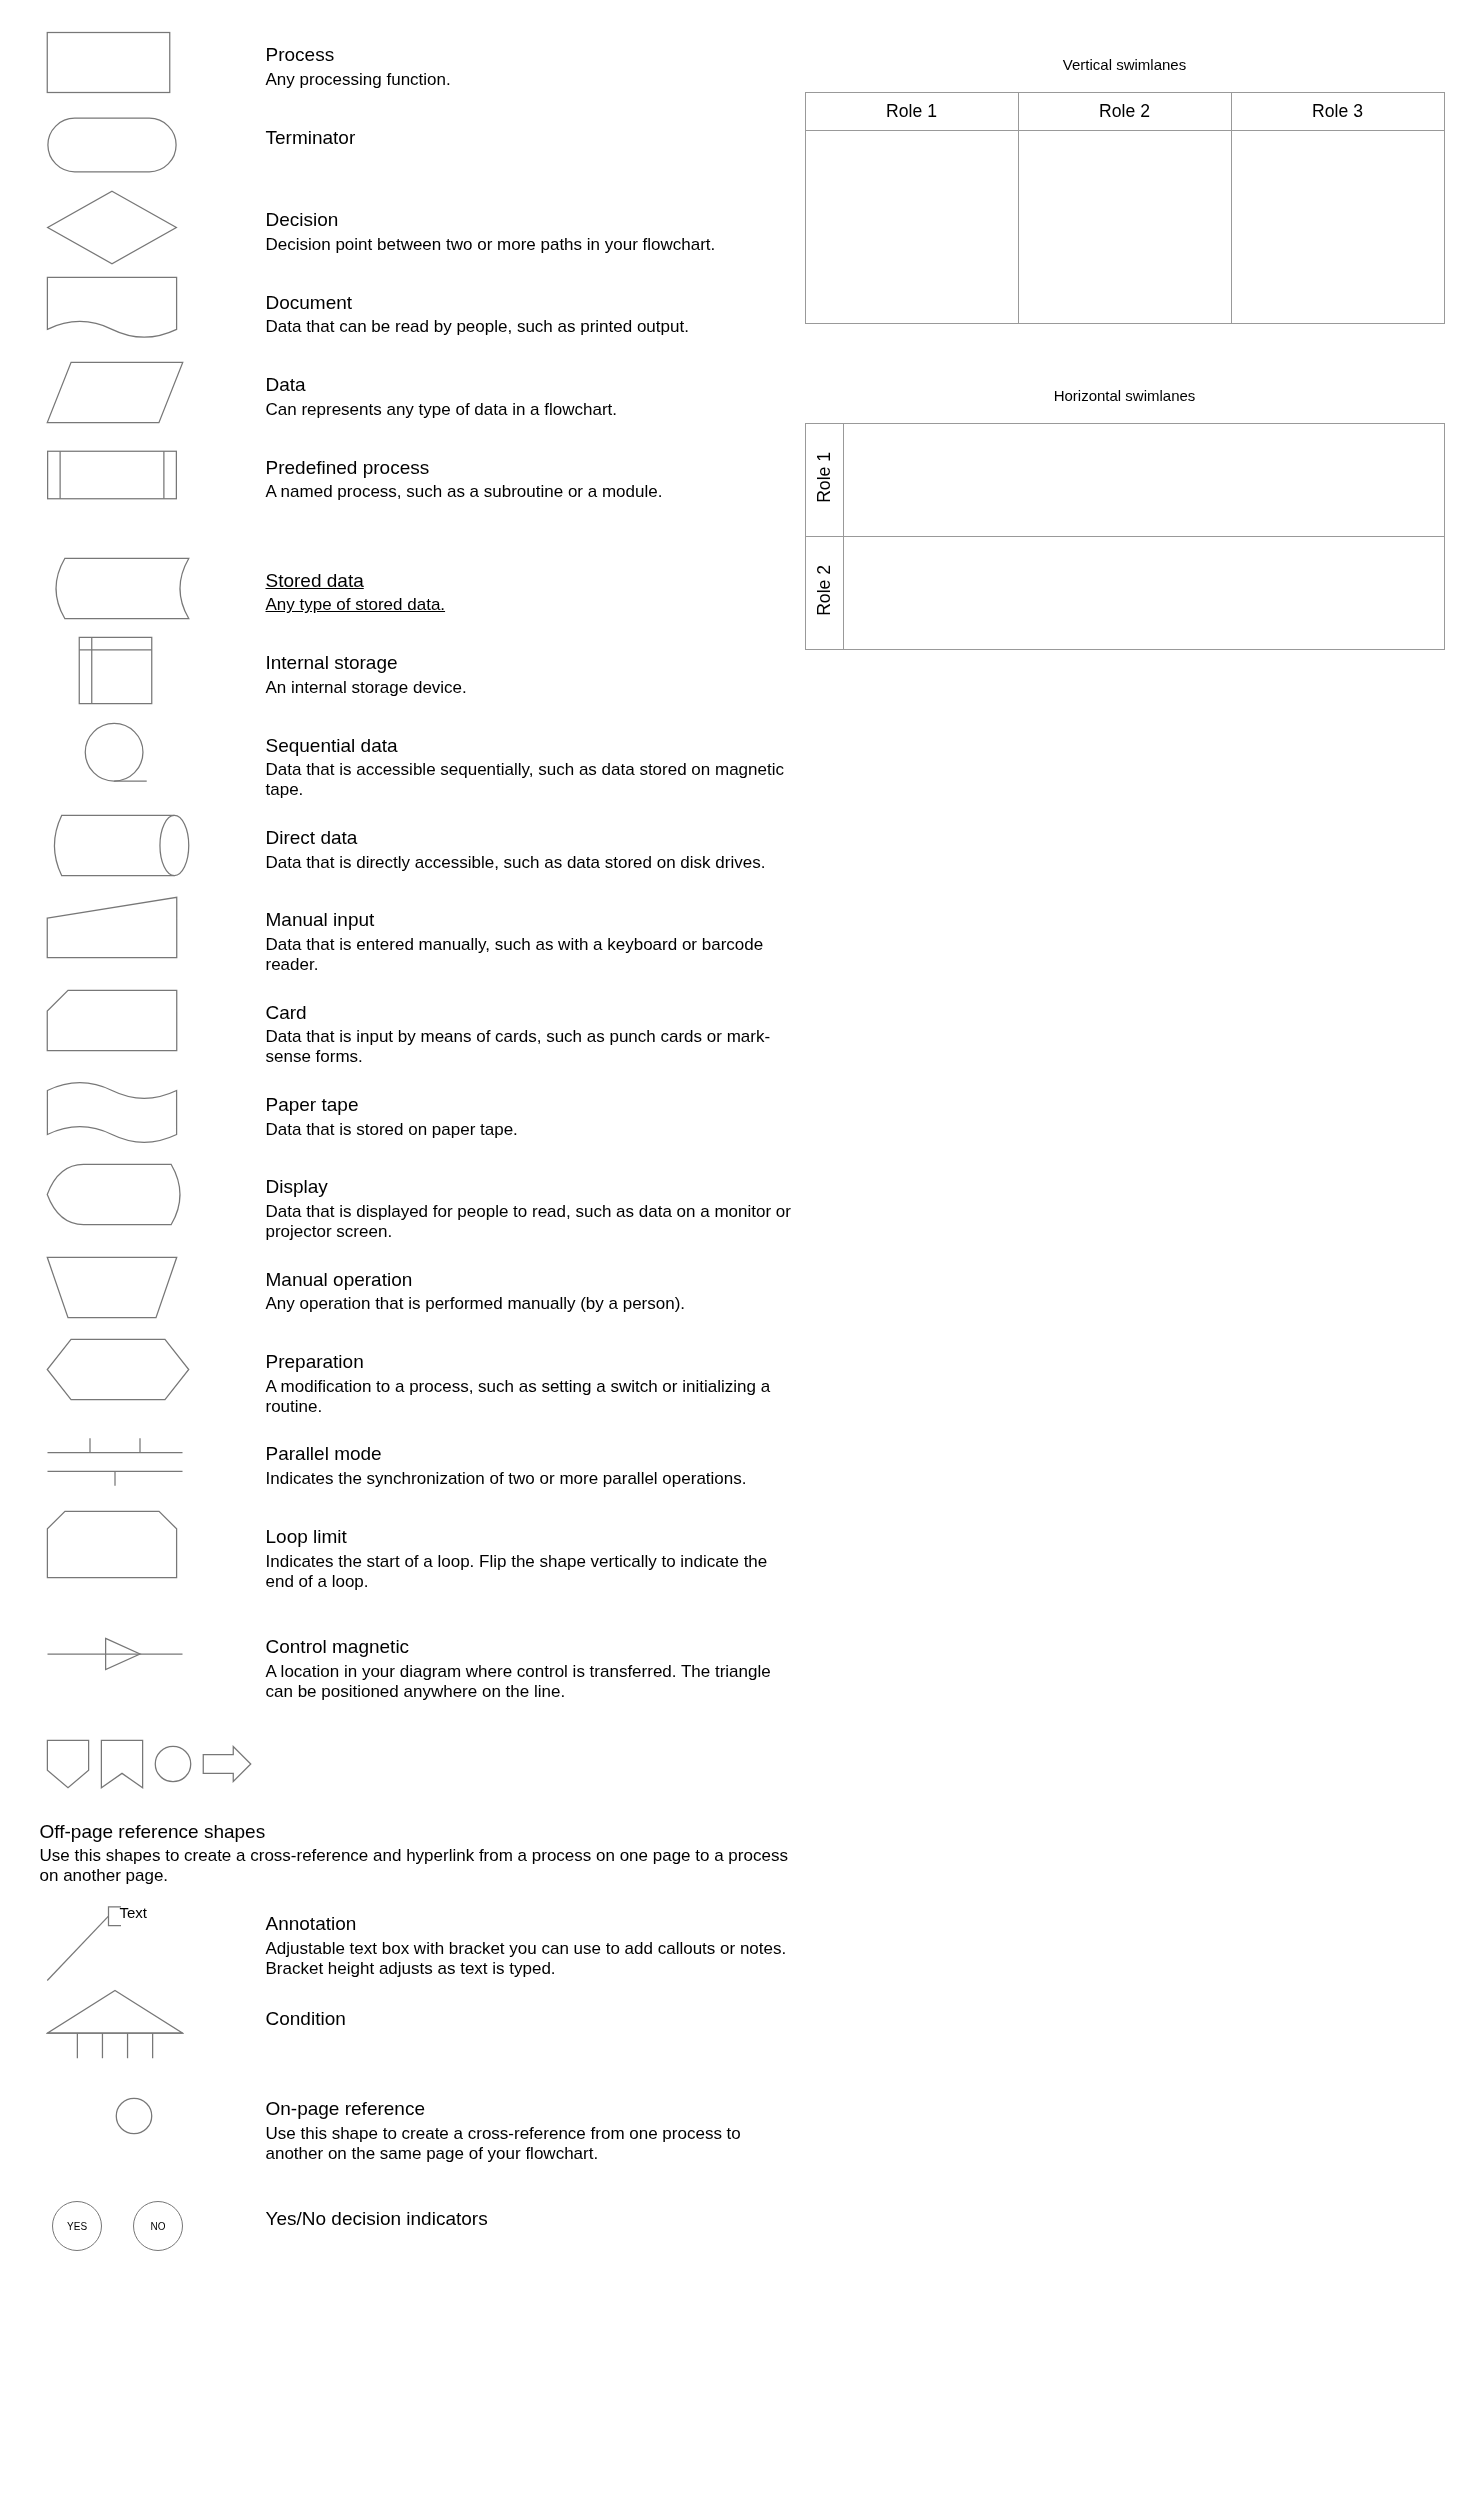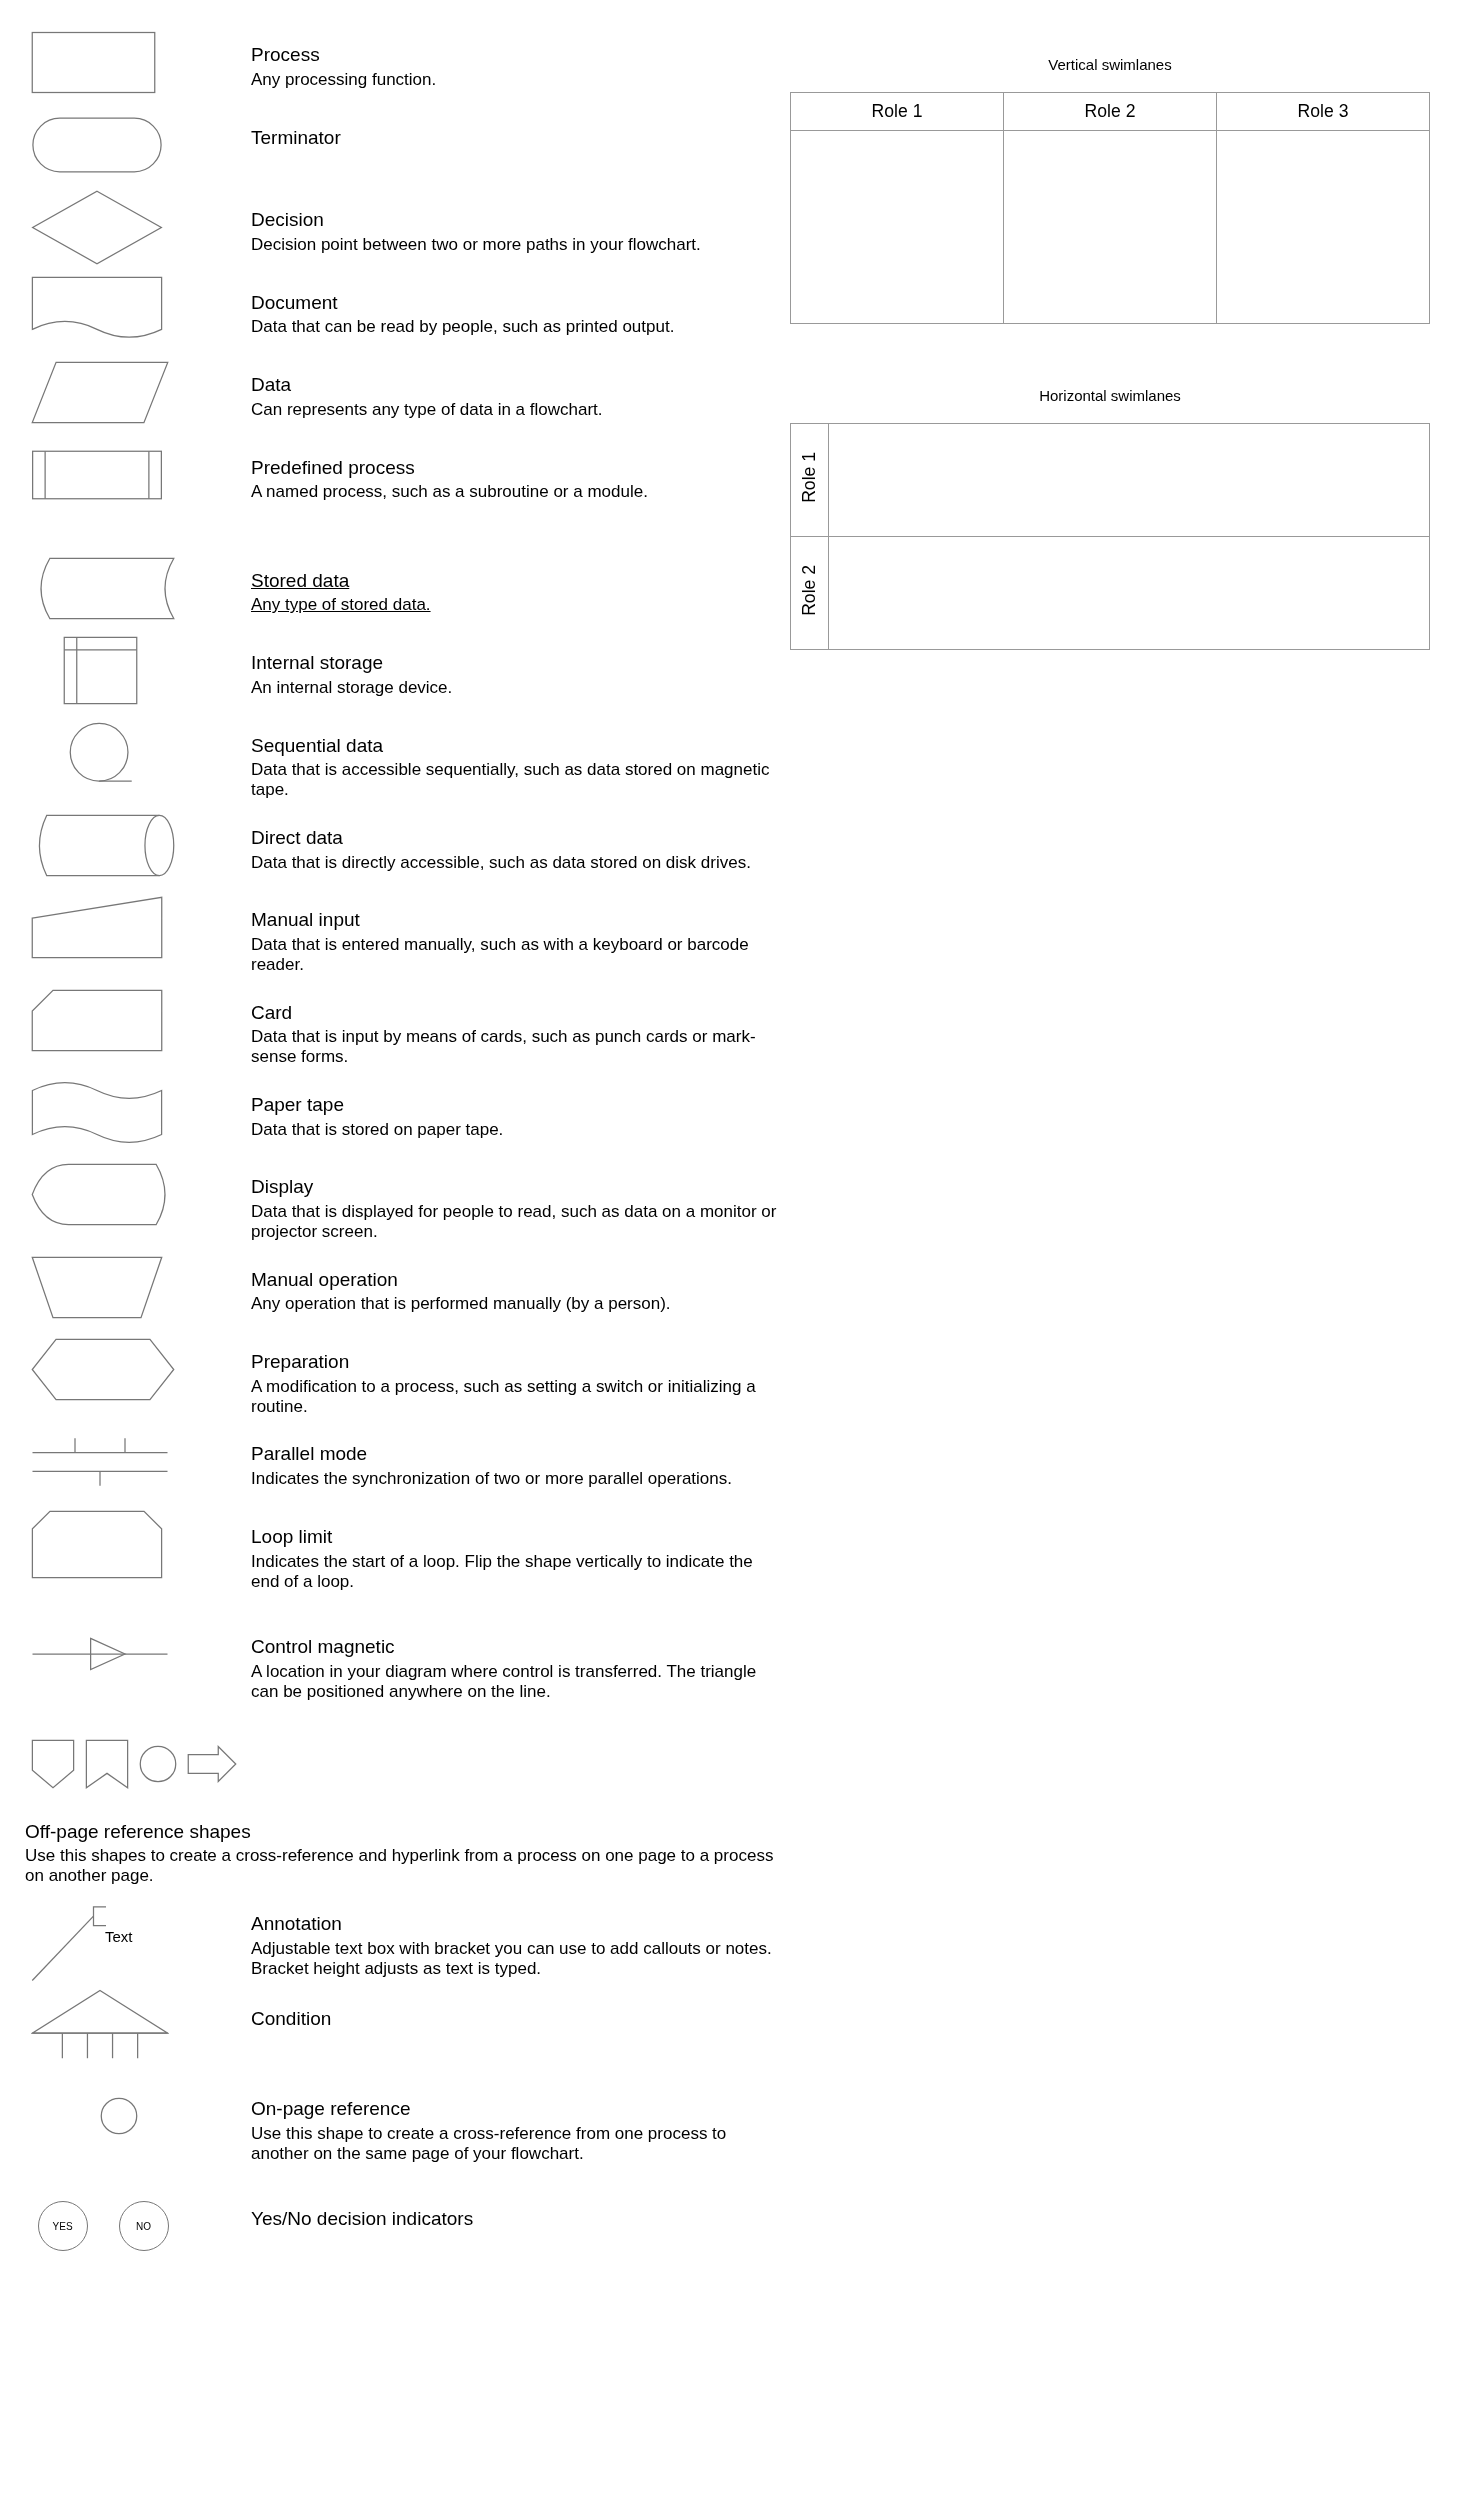--- a/index.html
+++ b/index.html
@@ -7,20 +7,21 @@
       font-family: Arial, Helvetica, sans-serif;
       font-size: 17.6px;
       color: #000;
       background: #fff;
       padding: 25px 25px 25px 25px;
       width: 1484px;
     }
     .container {
       display: flex;
       gap: 12px;
+      justify-content: center;
     }
     .left-col {
       width: 753px;
     }
     .right-col {
       width: 640px;
       padding-top: 31px;
     }
     .row {
       display: flex;
@@ -382,21 +383,21 @@
         <div class="desc">Use this shapes to create a cross-reference and hyperlink from a process on one page to a process on another page.</div>
       </div>
     </div>
 
     <div class="row">
       <div class="shape-cell" style="position:relative;">
         <svg width="125" height="88" viewBox="0 0 200 140">
             <path d="M120,20 L100,20 L100,50 L120,50"></path>
             <line x1="100" y1="35" x2="2" y2="138"></line>
           </svg>
-        <span class="annotation-text" style="left:80px;top:34px;">Text</span>
+        <span class="annotation-text" style="left:80px;top:10px;">Text</span>
       </div>
       <div class="text-cell">
         <div class="title">Annotation</div>
         <div class="desc">Adjustable text box with bracket you can use to add callouts or notes. Bracket height adjusts as text is typed.</div>
       </div>
     </div>
 
     <div class="row">
       <div class="shape-cell">
         <svg width="138" height="82" viewBox="0 0 220 130">

